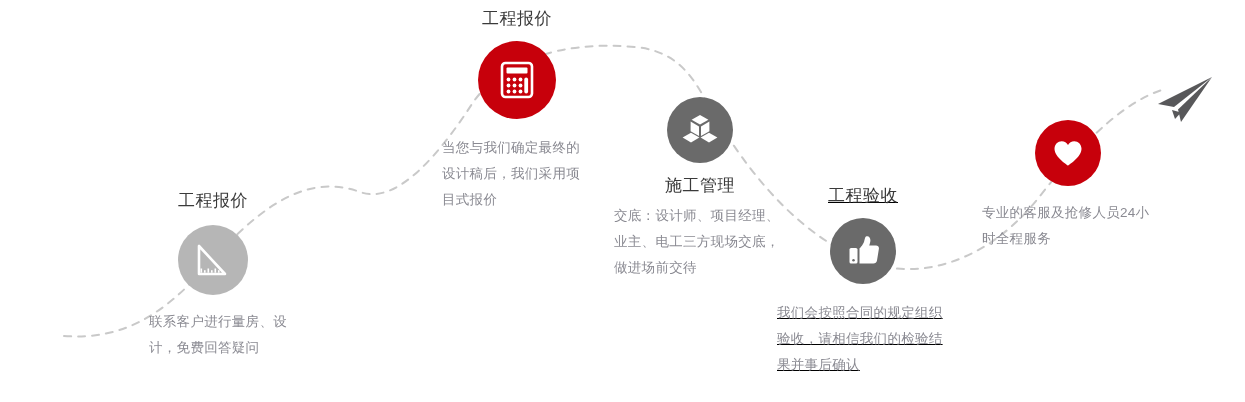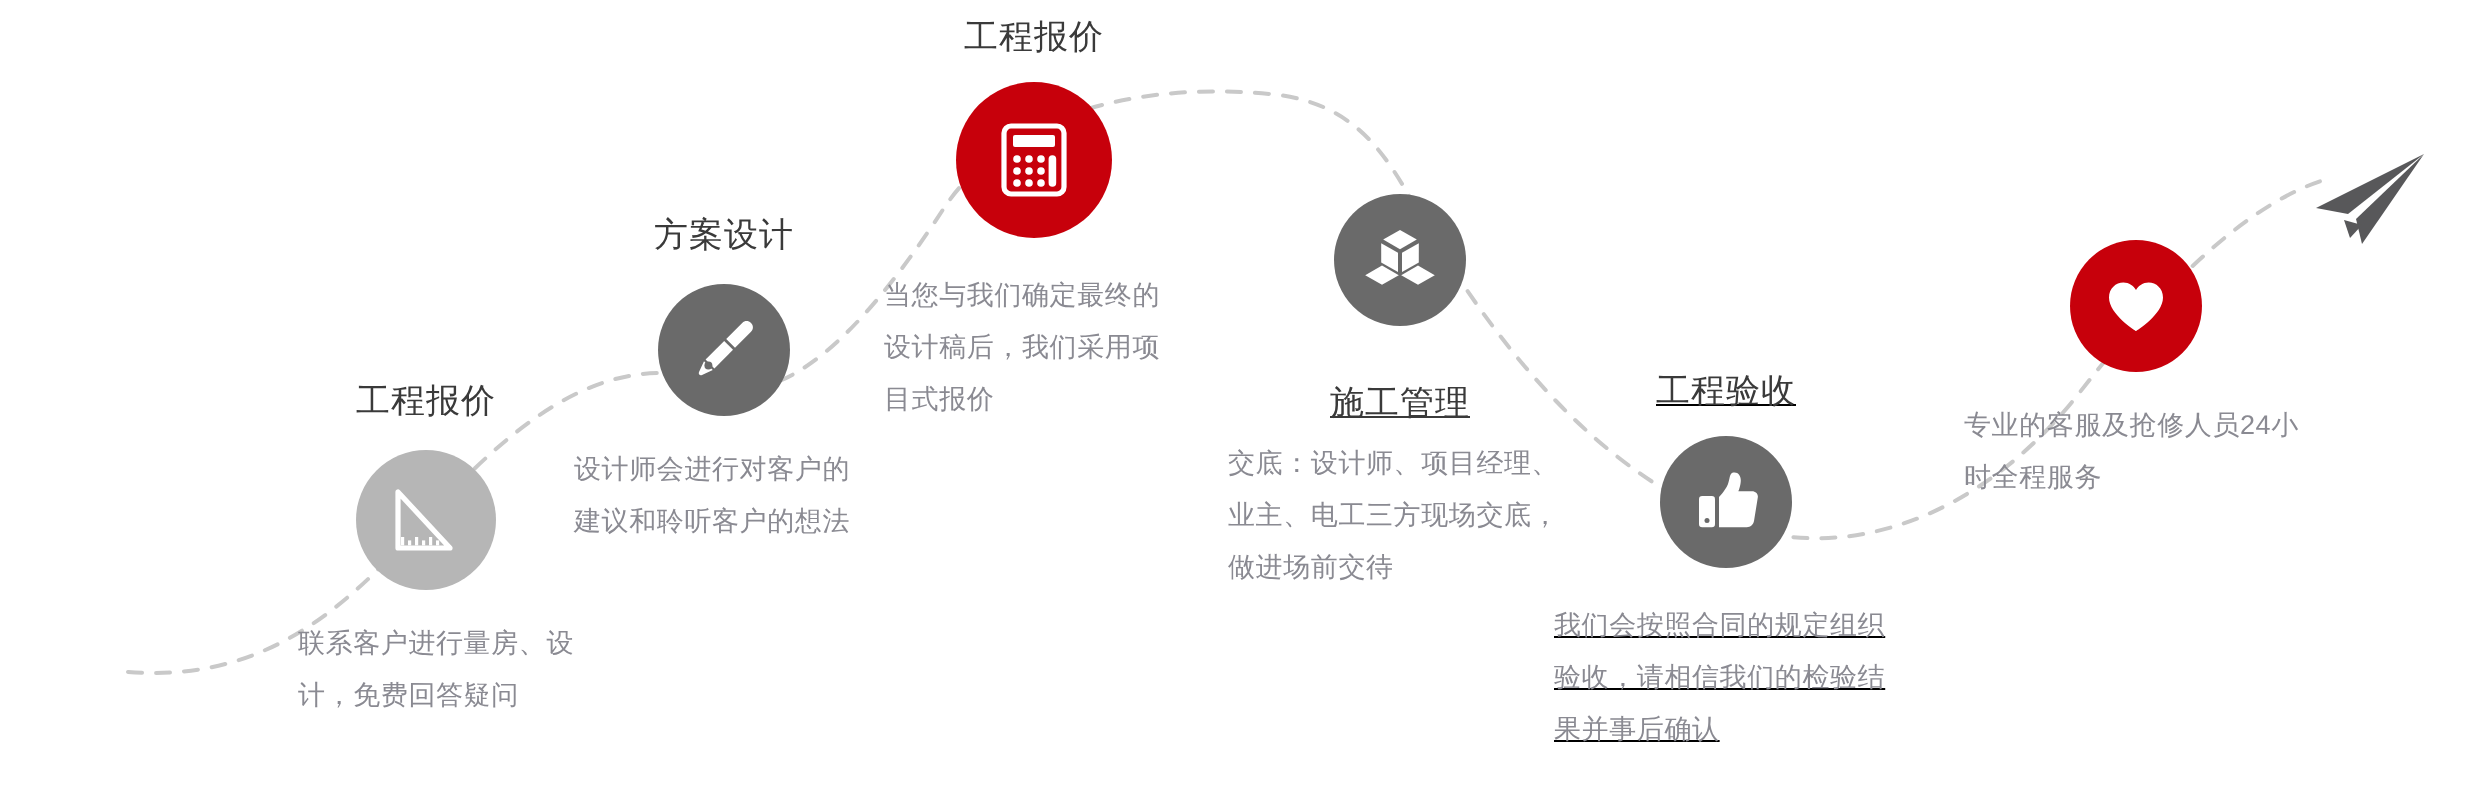--- a/index.html
+++ b/index.html
@@ -98,36 +98,20 @@
             <rect x="19.0" y="31.2" width="1.6" height="2.5"></rect>
             <rect x="22.5" y="29.5" width="1.6" height="4.2"></rect>
             <rect x="26.0" y="31.2" width="1.6" height="2.5"></rect>
           </g>
         </svg>
       </div>
     </div>
     <div class="step-desc" style="margin-top:14px;margin-left:36px;">联系客户进行量房、设计，免费回答疑问</div>
   </div>
 
-  <div class="step" style="left:262px; top:107px;">
-    <div class="step-title">方案设计</div>
-    <div class="icon-wrap" style="margin-top:13px;">
-      <div class="icon-circle" style="width:66px;height:66px;background:#6a6a6a;">
-        <svg width="38" height="38" viewBox="0 0 38 38">
-          <g fill="#ffffff">
-            <path d="M32.5 5.5 C33.8 6.8 33.8 8.6 32.5 9.9 L24.5 17.9 L20.1 13.5 L28.1 5.5 C29.4 4.2 31.2 4.2 32.5 5.5 Z"></path>
-            <path d="M19.1 14.5 L23.5 18.9 L14.2 28.2 L9.8 23.8 Z"></path>
-            <path d="M9.0 24.6 L13.4 29.0 L8.0 31.5 C7.0 32.0 6.0 31.0 6.5 30.0 Z"></path>
-            <circle cx="11.2" cy="26.8" r="2.0" fill="#6a6a6a"></circle>
-          </g>
-        </svg>
-      </div>
-    </div>
-    <div class="step-desc" style="margin-top:14px;">设计师会进行对客户的建议和聆听客户的想法</div>
-  </div>
 
   <div class="step" style="left:417px; top:8px;">
     <div class="step-title">工程报价</div>
     <div class="icon-wrap" style="margin-top:11px;">
       <div class="icon-circle" style="width:78px;height:78px;background:#c7000b;">
         <svg width="44" height="44" viewBox="0 0 44 44">
           <rect x="7" y="5" width="30" height="34" rx="3.5" ry="3.5" fill="none" stroke="#ffffff" stroke-width="2.6"></rect>
           <rect x="11.5" y="9.5" width="21" height="6" rx="1" fill="#ffffff"></rect>
           <g fill="#ffffff">
             <circle cx="13.5" cy="21.5" r="1.9"></circle>
@@ -154,21 +138,21 @@
           <g fill="#ffffff">
             <path d="M20 5 L28.4 9.8 L20 14.6 L11.6 9.8 Z"></path>
             <path d="M10.6 11.6 L19 16.4 L19 26.0 L10.6 21.2 Z"></path>
             <path d="M29.4 11.6 L29.4 21.2 L21 26.0 L21 16.4 Z"></path>
             <path d="M11 22.8 L19.4 27.6 L11 32.4 L2.6 27.6 Z"></path>
             <path d="M29 22.8 L37.4 27.6 L29 32.4 L20.6 27.6 Z"></path>
           </g>
         </svg>
       </div>
     </div>
-    <div class="step-title" style="margin-top:28px;text-decoration:underline;">施工管理</div>
+    <div class="step-title" style="margin-top:12px;">施工管理</div>
     <div class="step-desc desc-wide" style="margin-top:6px;">交底：设计师、项目经理、业主、电工三方现场交底，做进场前交待</div>
   </div>
 
   <div class="step" style="left:763px; top:185px;text-decoration:underline;">
     <div class="step-title">工程验收</div>
     <div class="icon-wrap" style="margin-top:11px;">
       <div class="icon-circle" style="width:66px;height:66px;background:#6a6a6a;">
         <svg width="40" height="40" viewBox="0 0 40 40">
           <g fill="#ffffff">
             <path d="M16.5 17.5 C16.5 17.5 19.5 14.6 21.0 11.0 C22.0 8.6 21.6 5.8 23.6 5.3

